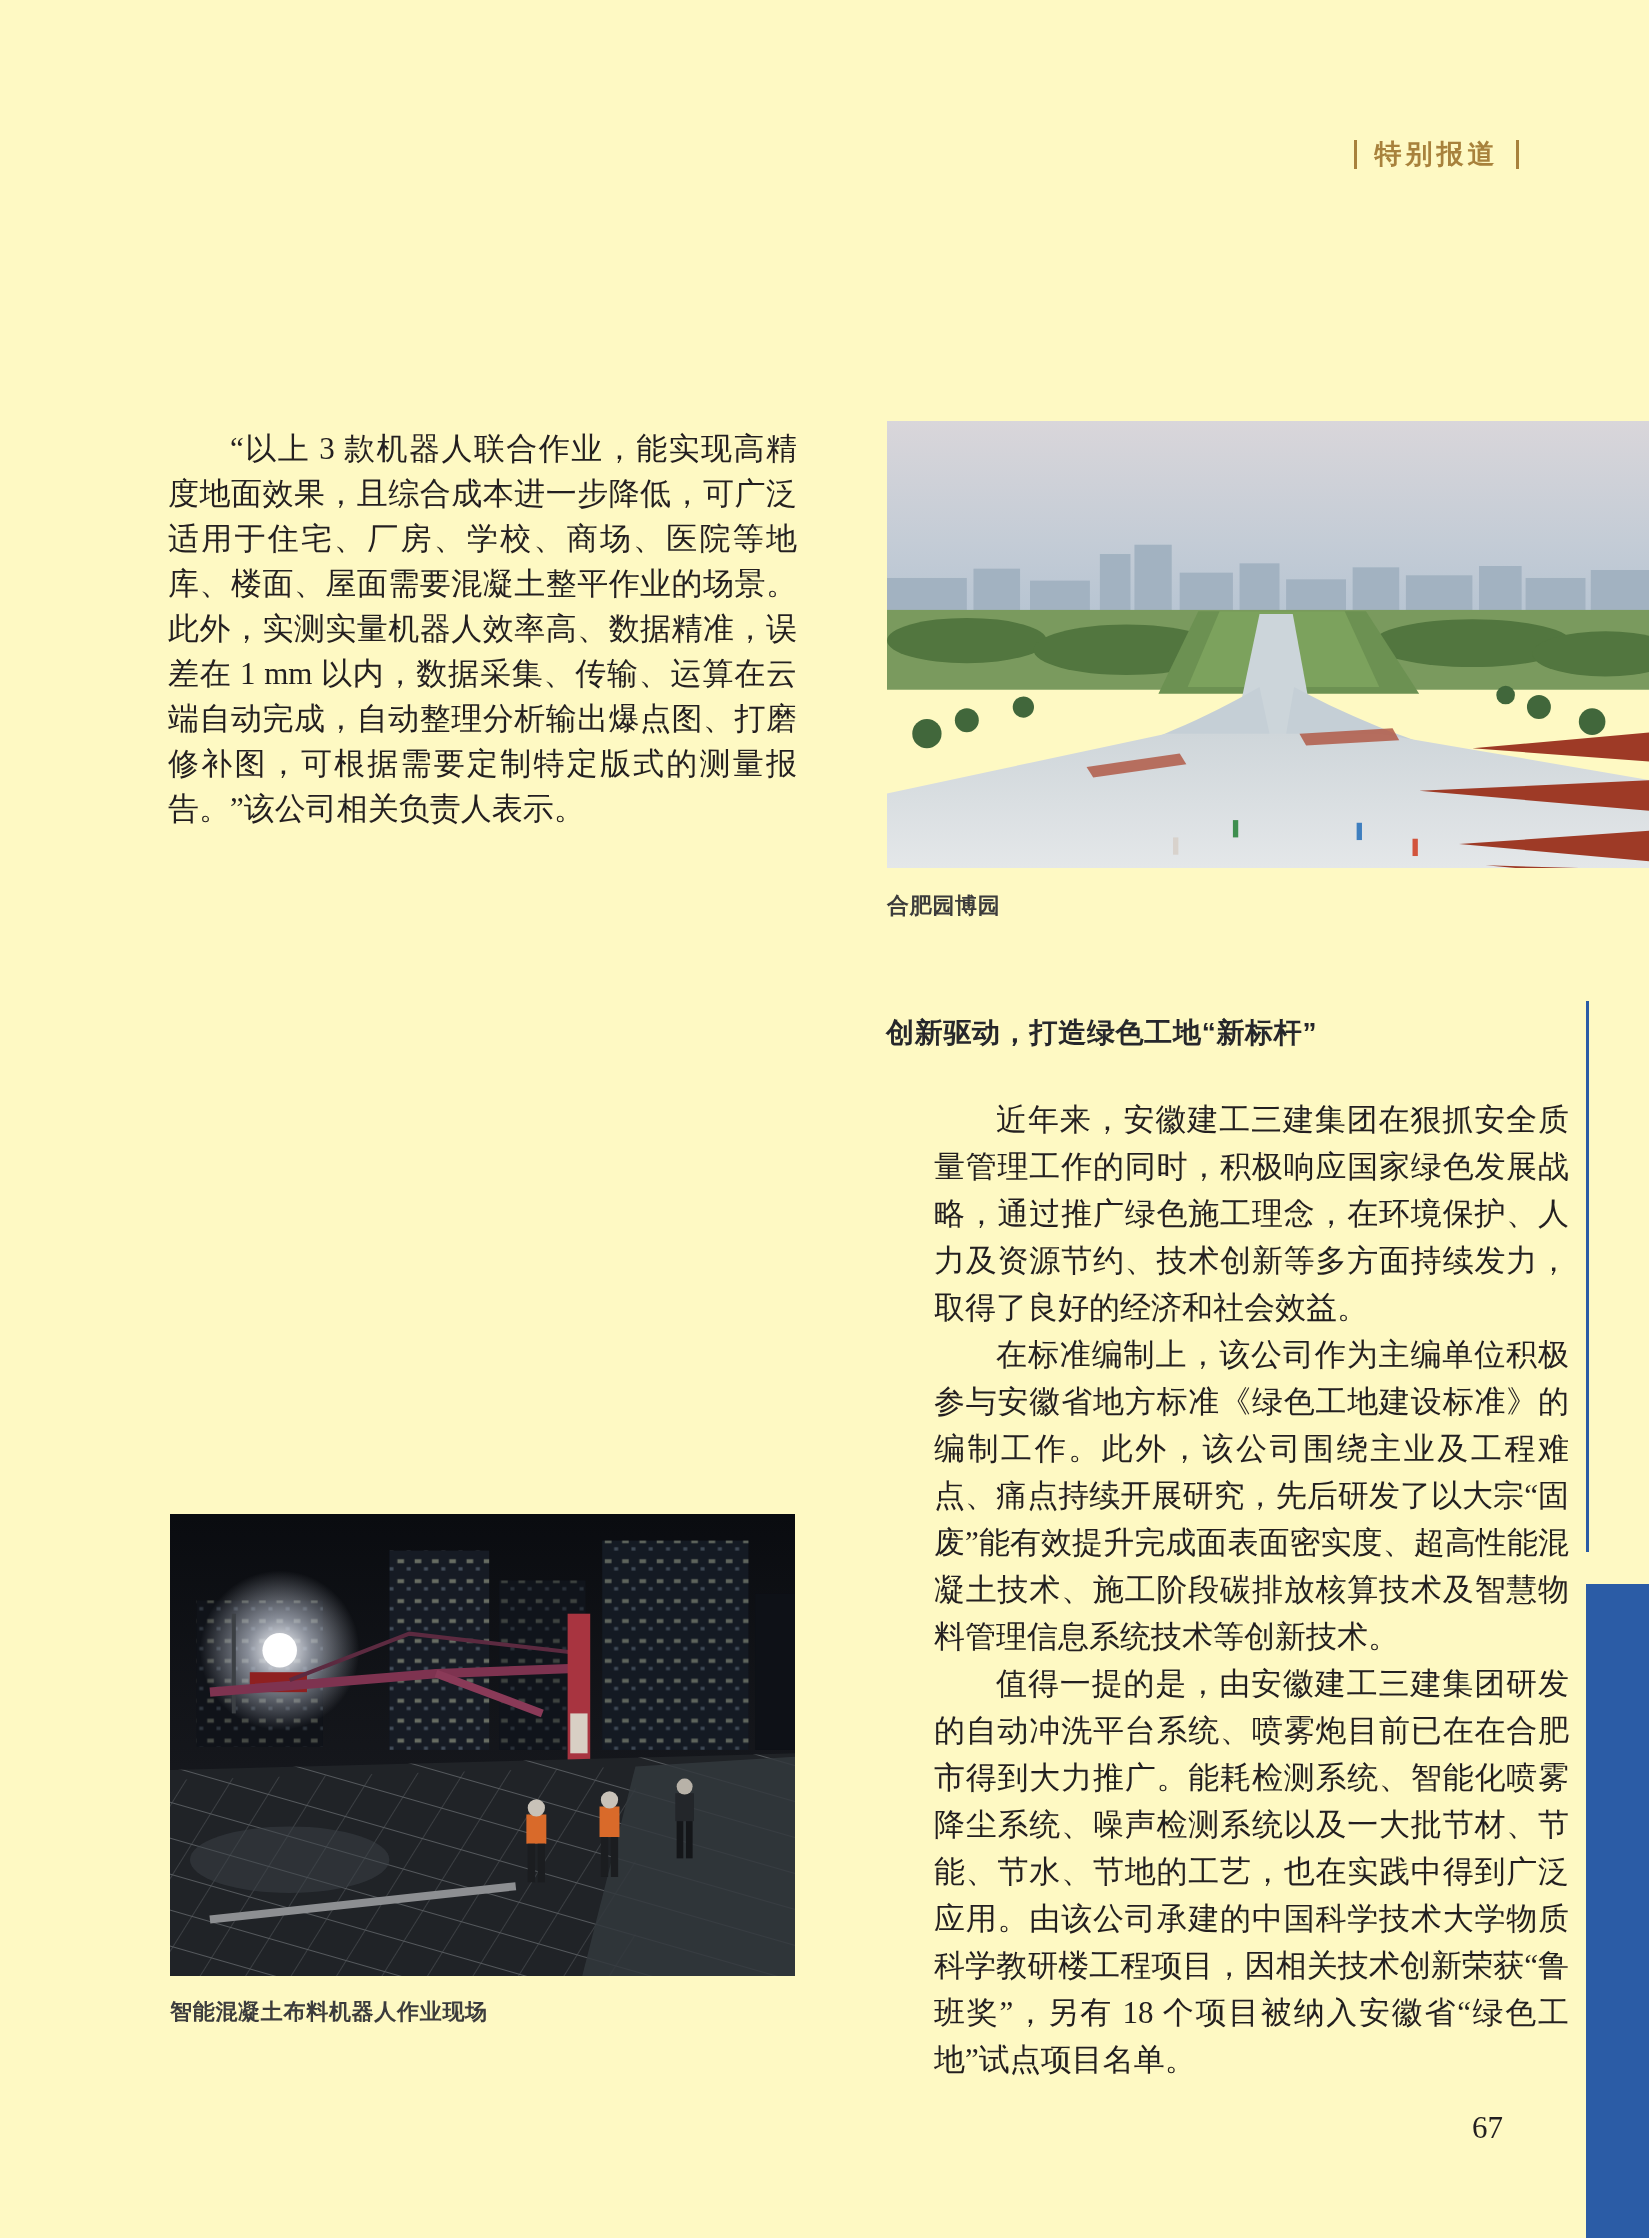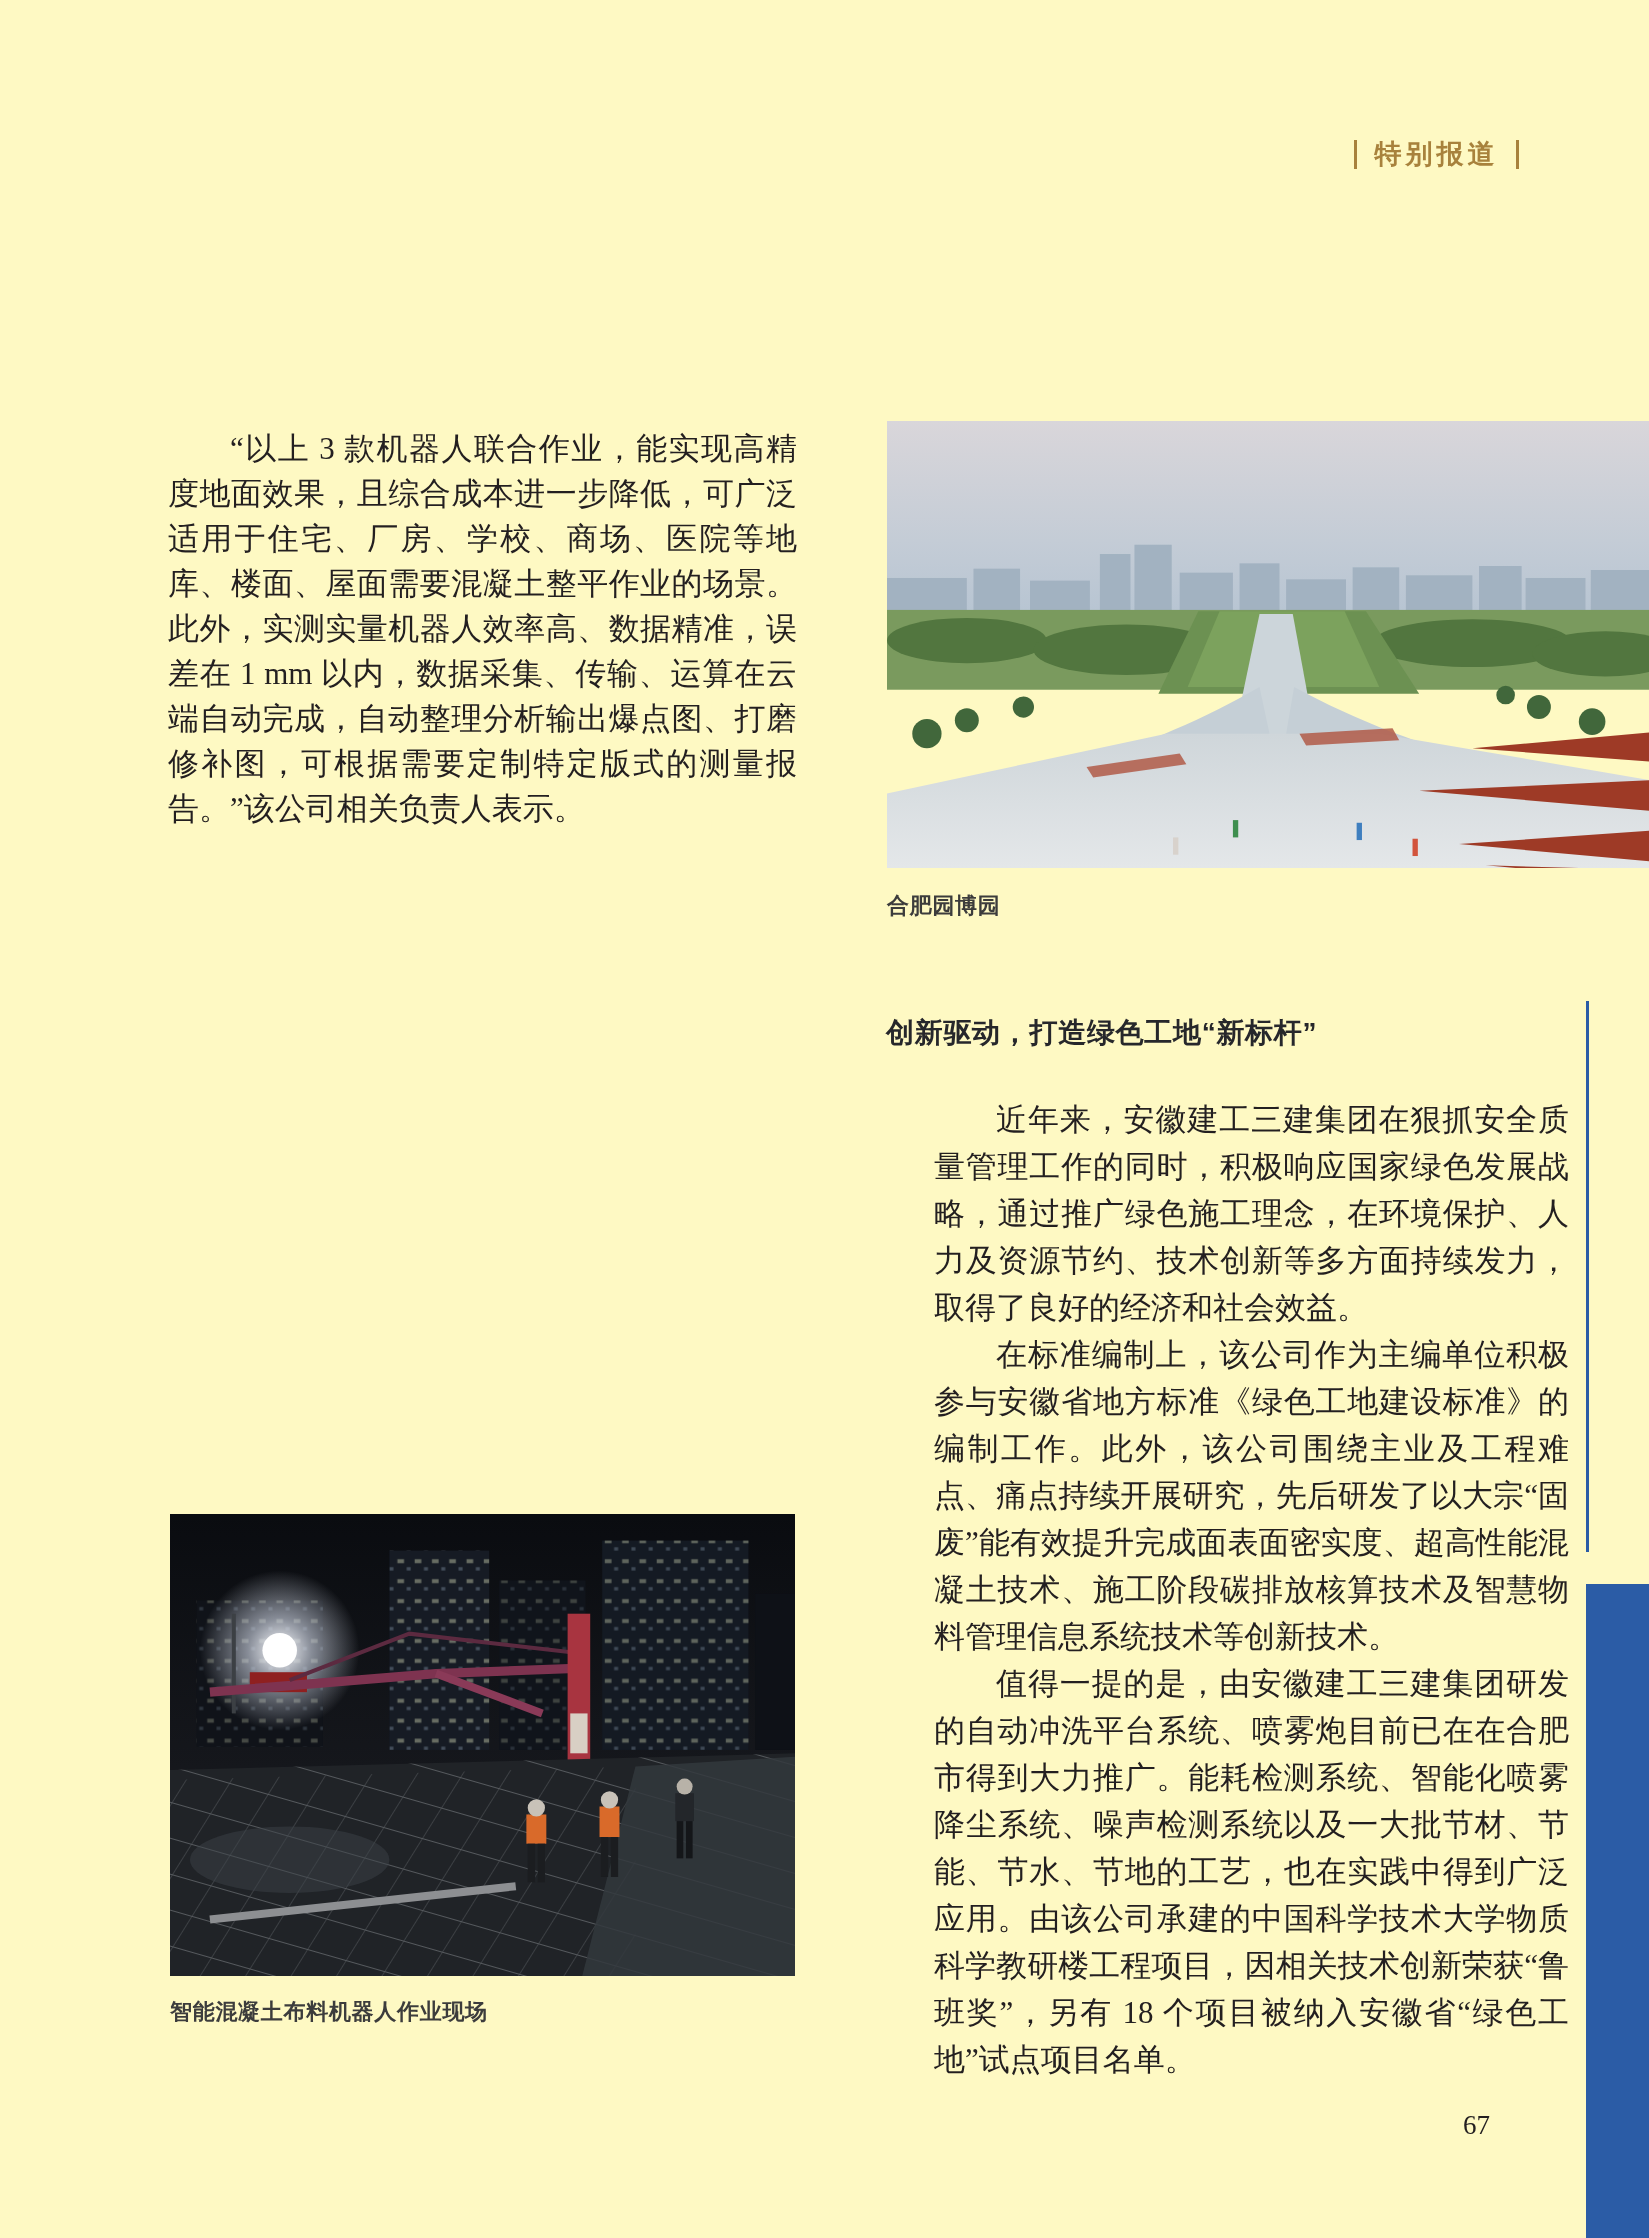--- a/index.html
+++ b/index.html
@@ -56,21 +56,21 @@
   #park-caption{left:887px;top:891px;}
   #night-caption{left:170px;top:1997px;}
 
   
   .accent-line{position:absolute;left:1586px;top:1001px;width:3.3px;height:551px;background:#2B5CA6;}
   .edge-bar{position:absolute;left:1586px;top:1584px;width:63px;height:654px;background:#2B5CA6;}
 
   
   .page-number{
     position:absolute;left:1463px;top:2110px;width:40px;
-    font-size:27px;color:#231F20;text-align:left;
+    font-size:31px;color:#231F20;text-align:right;
   }
 </style>
 </head>
 <body>
 
 <div class="page">
 
   <div class="report-header">
     <div class="gold-bar"></div>
     <div class="label">特别报道</div>

